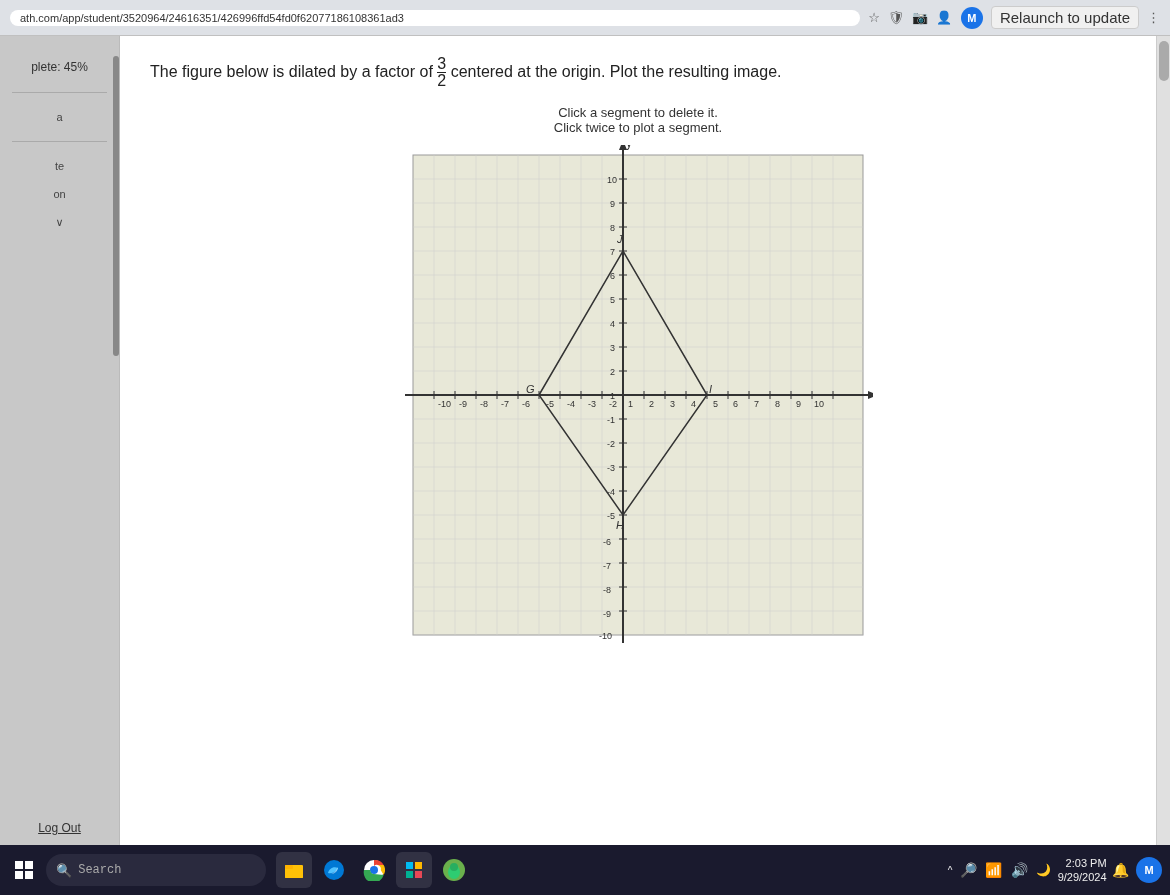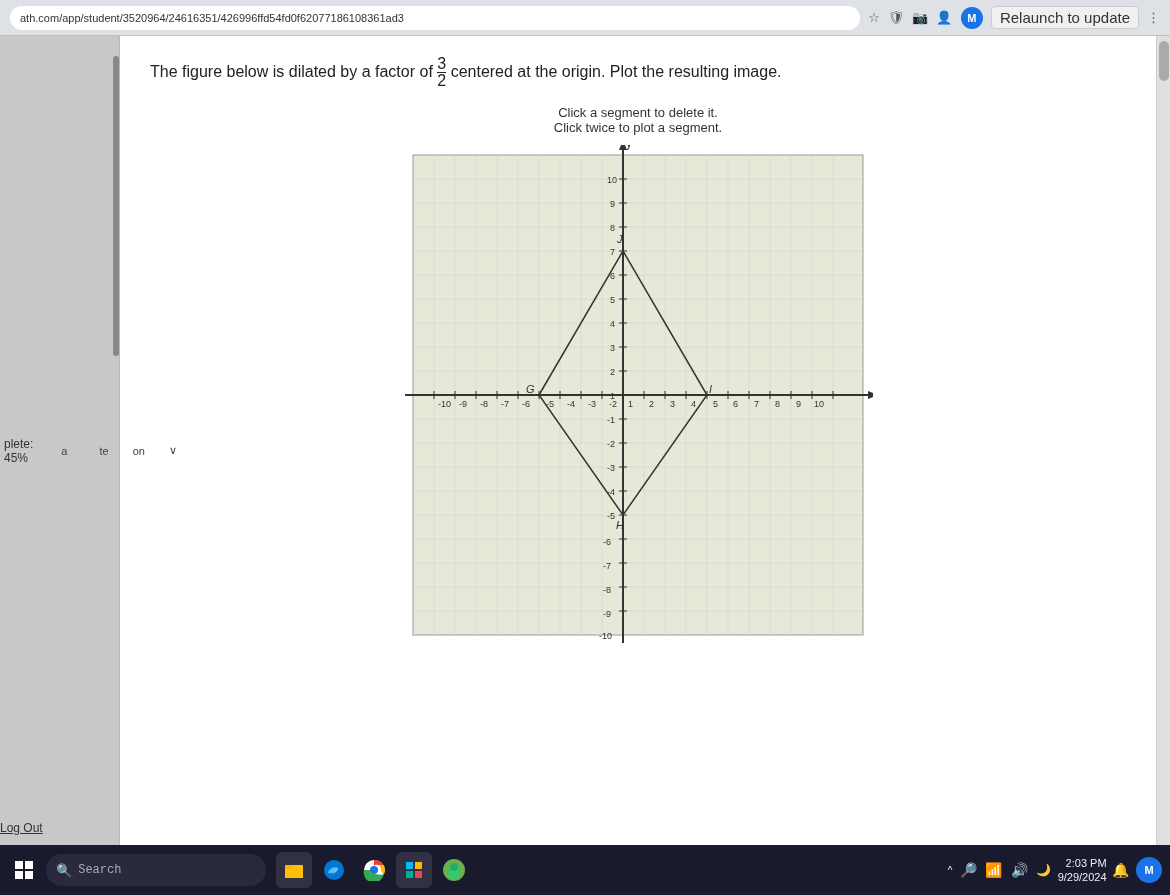--- a/index.html
+++ b/index.html
@@ -18,21 +18,21 @@
       height: 36px;
       background: #dee1e6;
       display: flex;
       align-items: center;
       padding: 0 10px;
       gap: 8px;
       border-bottom: 1px solid #c0c0c0;
     }
     .url-bar {
       flex: 1;
-      height: 24px;
+      height: 16px;
       background: #fff;
       border-radius: 12px;
       display: flex;
       align-items: center;
       padding: 0 10px;
       font-size: 11px;
       color: #333;
     }
     .browser-icons {
       display: flex;
@@ -69,21 +69,21 @@
       width: 100%;
       height: calc(895px - 36px - 50px);
       background: #f5f5f5;
     }
 
     
     .sidebar {
       width: 120px;
       background: #c8c8c8;
       display: flex;
-      flex-direction: row;
+      flex-direction: column;
       align-items: center;
       padding-top: 20px;
       gap: 8px;
       border-right: 1px solid #bbb;
       position: relative;
     }
     .sidebar-bar {
       width: 6px;
       height: 300px;
       background: #888;

